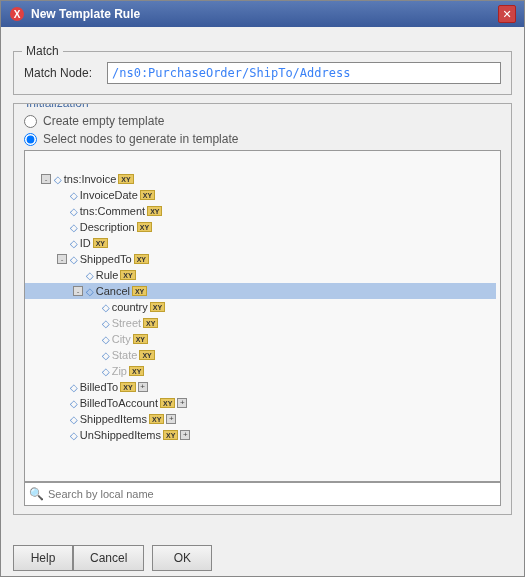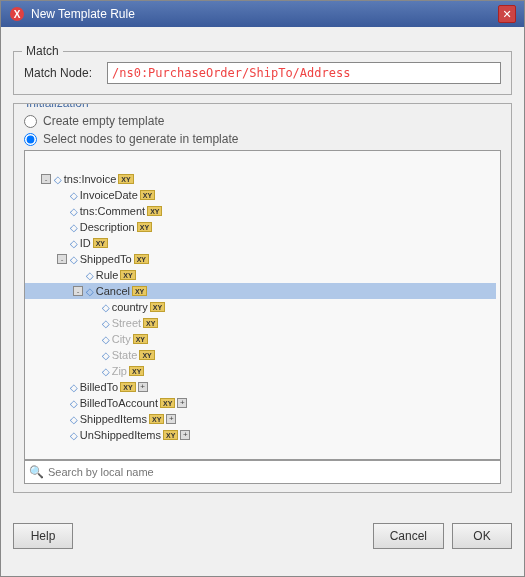--- a/index.html
+++ b/index.html
@@ -37,21 +37,21 @@
       display: flex;
       align-items: center;
       gap: 6px;
     }
     .title-bar-icon {
       width: 16px;
       height: 16px;
     }
     .title-bar-text {
       font-size: 12px;
-      font-weight: normal;
+      font-weight: bold;
       color: white;
     }
     .title-bar-close {
       width: 18px;
       height: 18px;
       background: #c44;
       border: 1px solid #a22;
       color: white;
       font-size: 11px;
       cursor: pointer;
@@ -95,21 +95,21 @@
       flex-shrink: 0;
     }
     .field-input {
       flex: 1;
       height: 22px;
       border: 1px solid #888;
       background: white;
       padding: 2px 4px;
       font-size: 12px;
       font-family: monospace;
-      color: #ef4444;
+      color: #3b82f6;
     }
     .init-group {
       border: 1px solid #aaa;
       padding: 6px 10px 8px 10px;
       position: relative;
       flex: 1;
       display: flex;
       flex-direction: column;
       gap: 0;
       overflow: hidden;
@@ -190,22 +190,22 @@
     .search-input {
       border: none;
       outline: none;
       font-size: 11px;
       color: #999;
       flex: 1;
       background: transparent;
     }
     .dialog-buttons {
       display: flex;
-      justify-content: space-between;
-      padding: 6px 12px 27px 12px;
+      justify-content: flex-start;
+      padding: 6px 12px 5px 12px;
       flex-shrink: 0;
     }
     .btn {
       height: 26px;
       padding: 0 16px;
       border: 1px solid #888;
       background: linear-gradient(to bottom, #f5f5f5, #ddd);
       font-size: 12px;
       cursor: pointer;
       color: #333;

